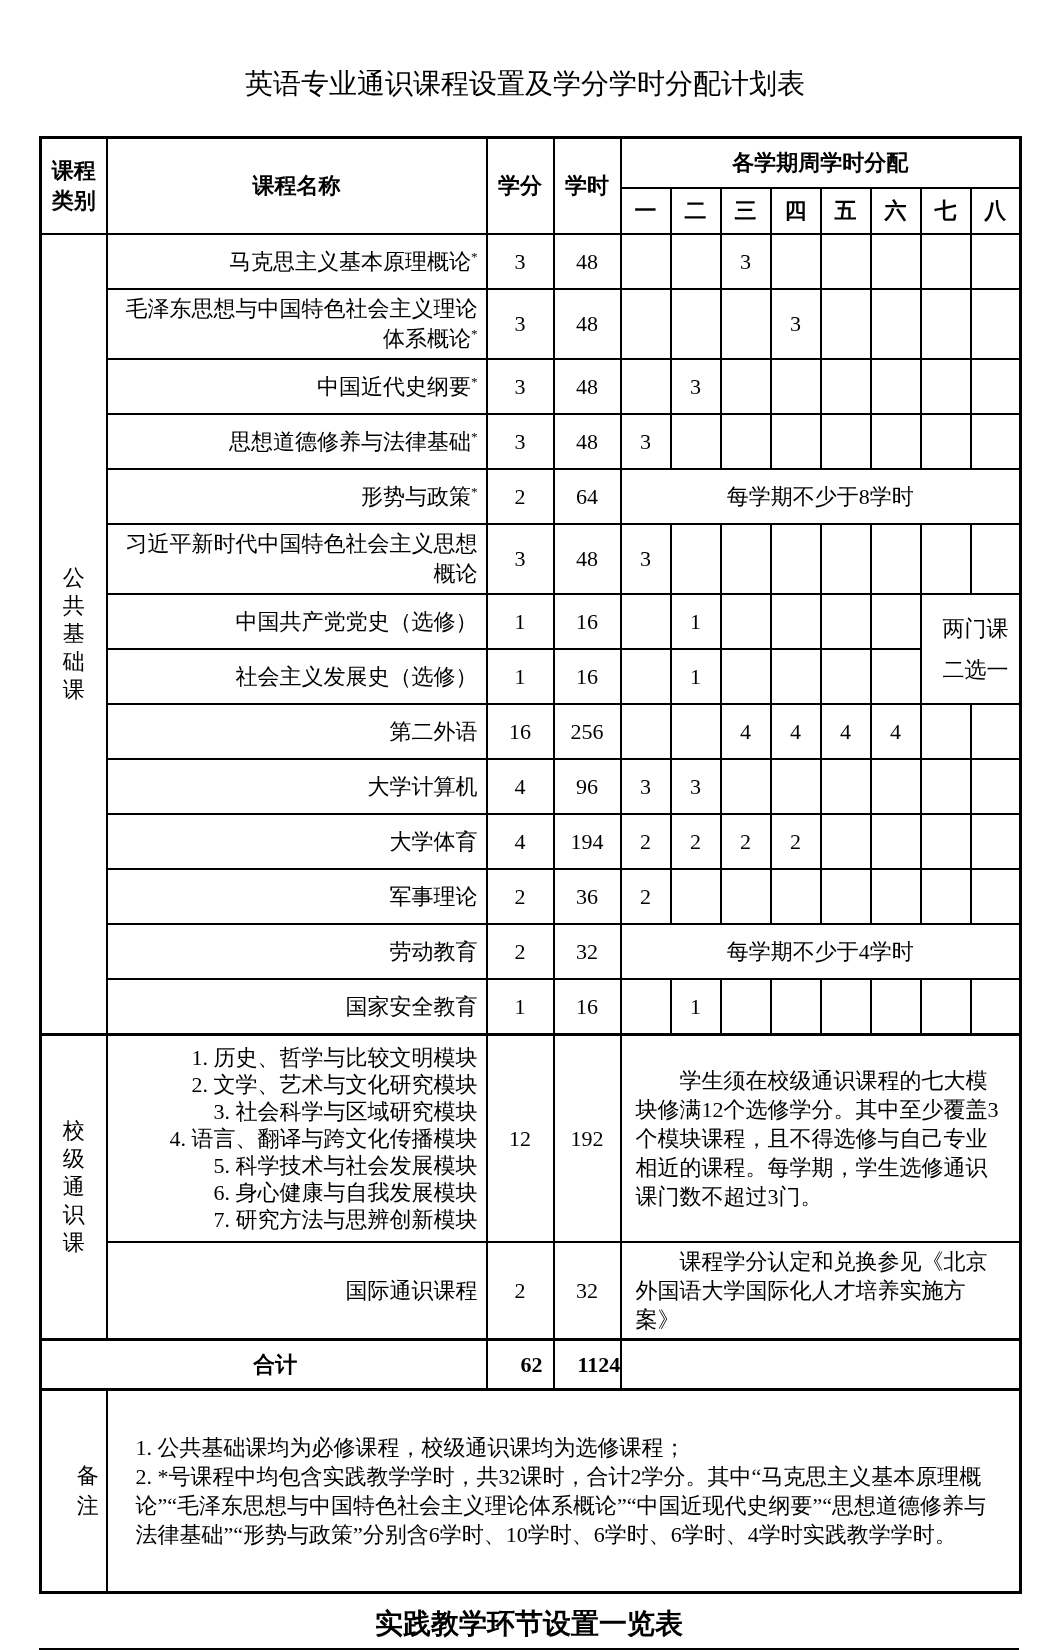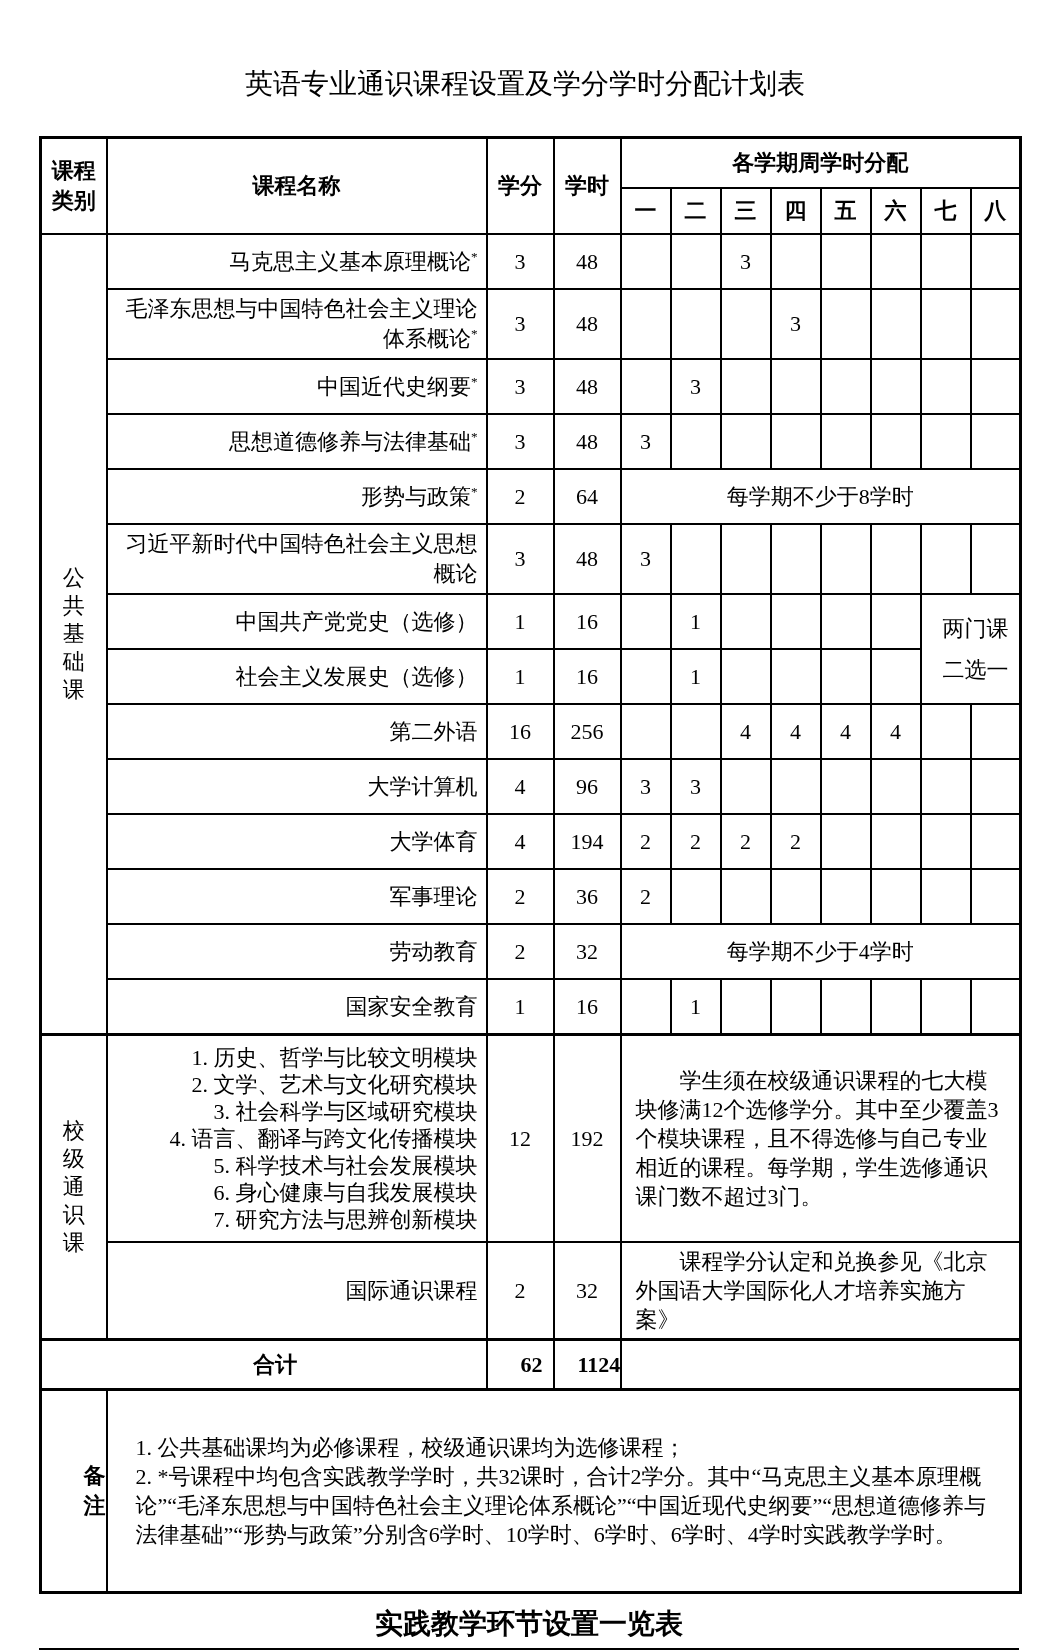--- a/index.html
+++ b/index.html
@@ -51,21 +51,21 @@
   td.vlabel{text-align:center;line-height:28px;padding:2px 0;}
   td.center-note{text-align:center;}
   td.free-note{
     text-align:left;text-indent:2em;
     padding:4px 14px;line-height:29px;font-size:22px;
   }
   td.elective{text-align:left;line-height:41px;padding-left:21px;}
   tr.sep td{border-top:3px solid #000;}
   tr.totals-row td{height:47px;font-weight:bold;padding-left:23px;}
   tr.remarks-row td{height:188px;padding-left:28px;}
-  td.remarks-label{font-weight:bold;text-align:right;}
+  td.remarks-label{font-weight:normal;text-align:center;}
   td.remarks-content{
     text-align:left;padding:6px 12px;line-height:29px;vertical-align:middle;
   }
   sup.star{font-size:60%;vertical-align:super;line-height:0;}
   .practice th{height:46px;font-weight:bold;}
 </style>
 </head>
 <body>
 
 <div class="page">

